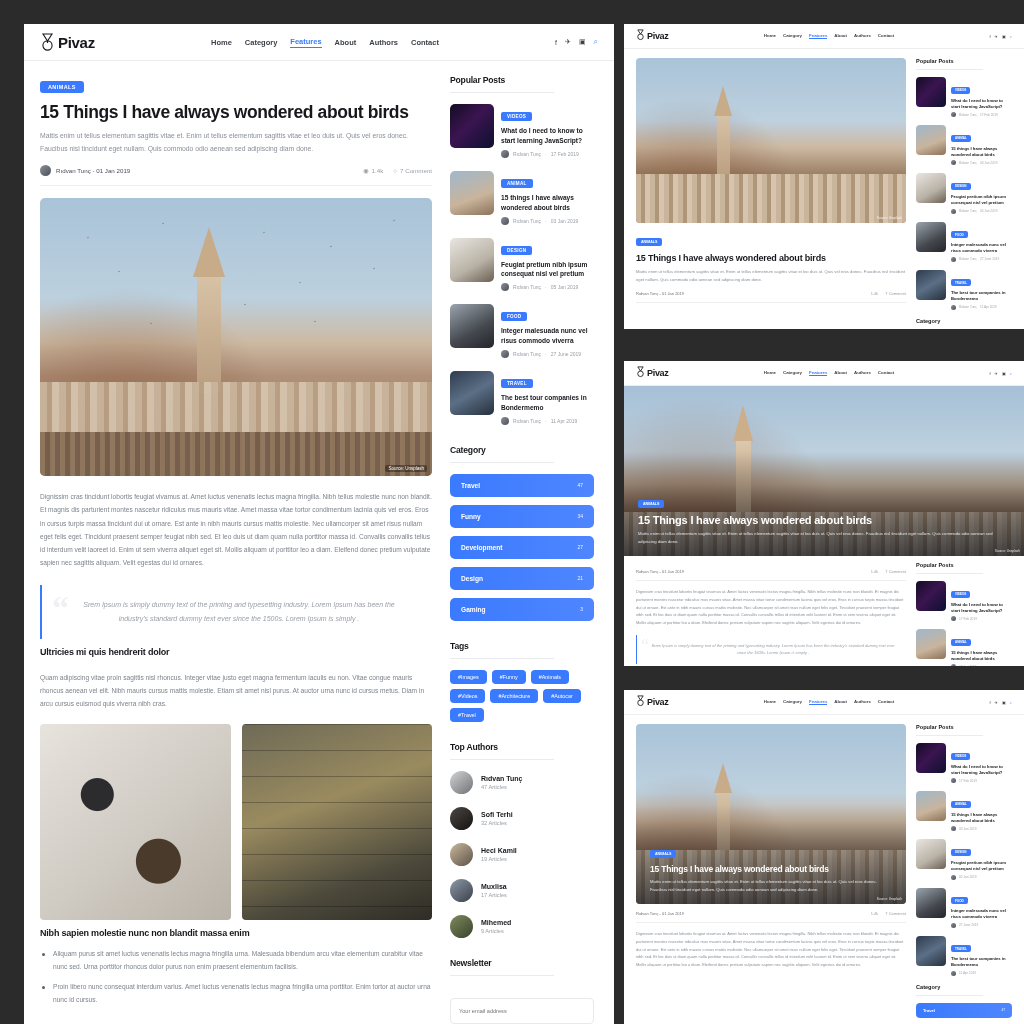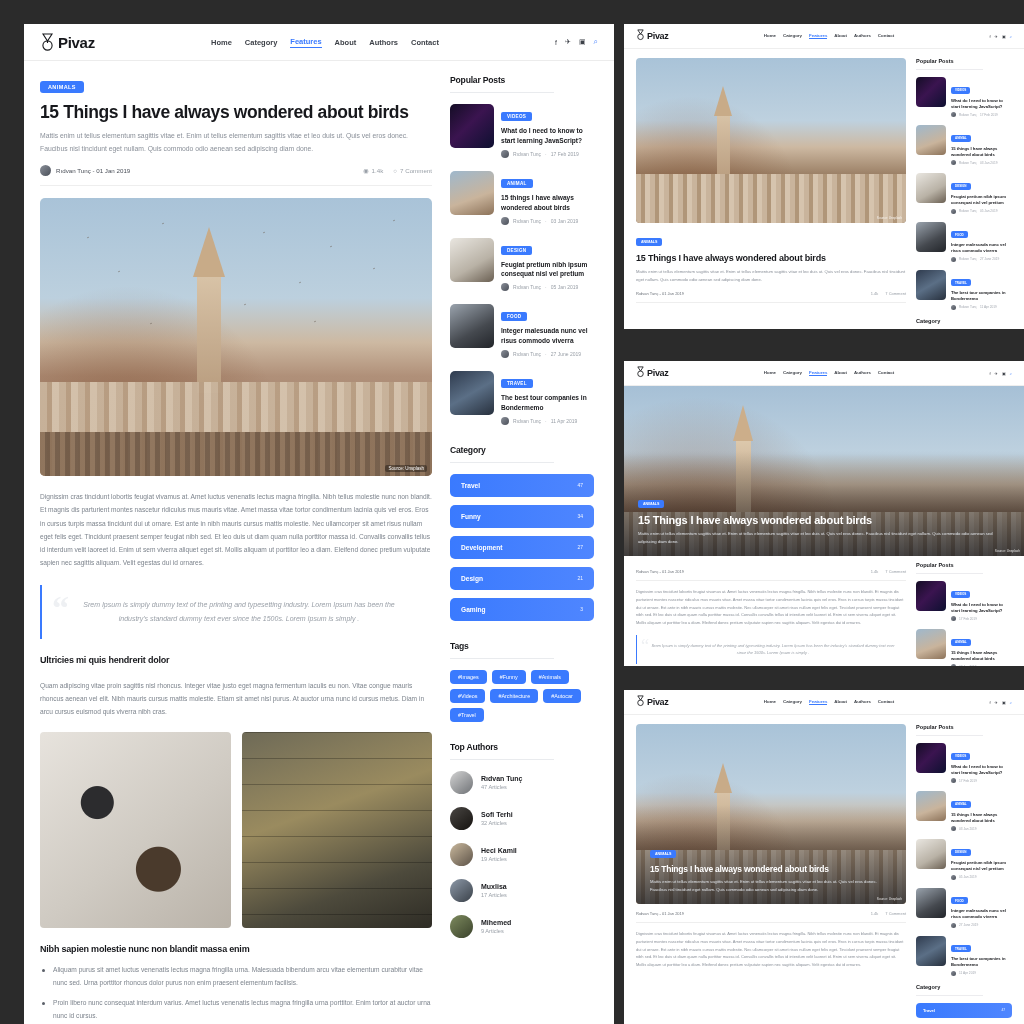--- a/index.html
+++ b/index.html
@@ -97,21 +97,21 @@
   .quote {
     position:relative; margin: 16px 0 0 0; padding: 13px 22px 13px 26px;
     border-left: 2px solid #3a7afe; background:#fff;
   }
   .quote .qmark{
     position:absolute; left:10px; top:6px; font-size:34px; color:#eef0f3;
     font-family:"Liberation Serif", serif; line-height:1; font-weight:700;
   }
   .quote p { position:relative; font-size:7px; color:#9aa0a8; font-style:italic; line-height:1.95; text-align:center;}
 
-  .sub-h { font-size: 9px; font-weight:700; color:#17181c; margin-top: 16px; letter-spacing:-.2px;}
+  .sub-h { font-size: 9px; font-weight:700; color:#17181c; margin-top: 8px; letter-spacing:-.2px;}
   .twin { display:flex; gap:11px; margin-top: 14px; }
   .twin .ph { flex:1; height: 196px; border-radius:4px; overflow:hidden; }
   .ph-flat {
     background:
       radial-gradient(circle at 30% 36%, #2c2c2e 0 16px, transparent 17px),
       radial-gradient(circle at 62% 70%, #4a3a2c 0 22px, transparent 23px),
       linear-gradient(140deg,#e7e3dd,#cfcac2 55%,#b9b2a8);
   }
   .ph-leaves {
     background:
@@ -483,20 +483,25 @@
             </div>
           <div class="au-item">
               <span class="au-av a5"></span>
               <div>
                 <div class="au-n">Mihemed</div>
                 <div class="au-c">9 Articles</div>
               </div>
             </div>
         </div>
 
+        <div class="block">
+          <div class="side-h">Newsletter</div>
+          <div class="side-rule"></div>
+          <input class="news-input" placeholder="Your email address" style="">
+        </div>
       </div>
     </div>
   </div>
 
   <div class="thumb t1">
     <div class="th-header">
       <div class="th-logo">
         <span>
           <svg width="9" height="12" viewBox="0 0 15 19">
               <path d="M3 1 L12 1 L7.5 8 Z" fill="none" stroke="#17181c" stroke-width="1.4"></path>

